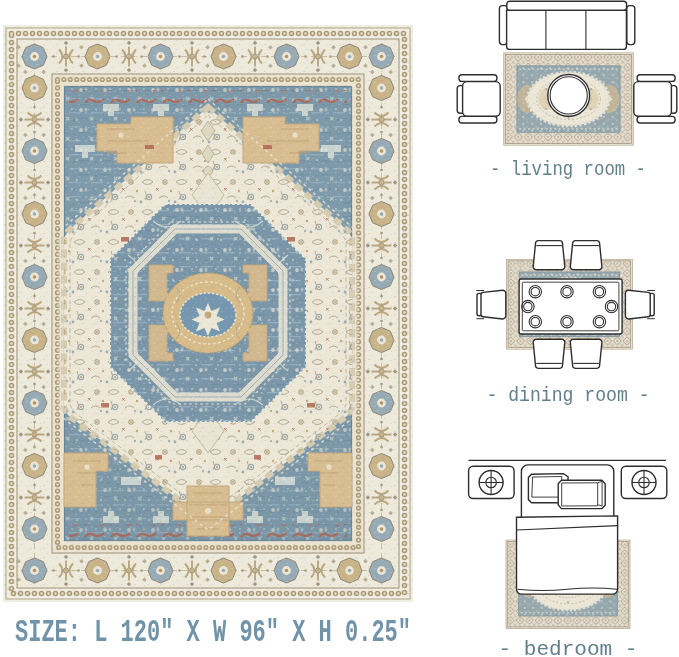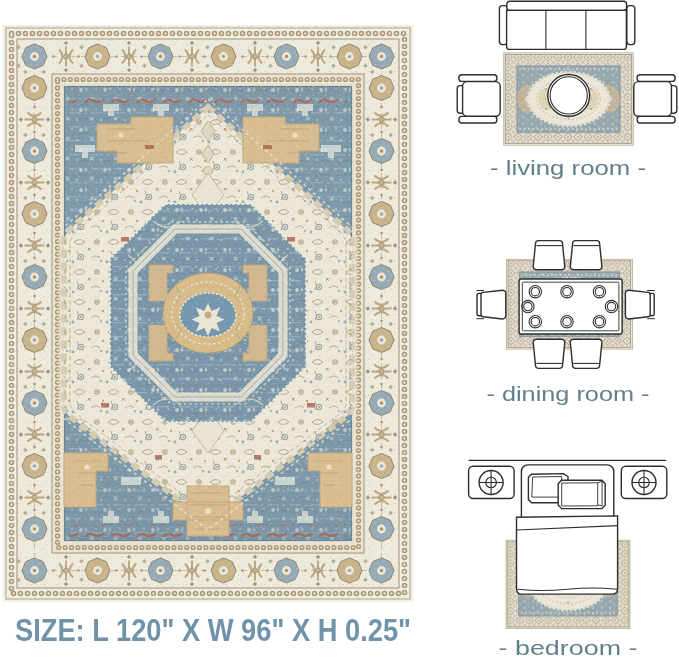--- a/index.html
+++ b/index.html
@@ -1,16 +1,16 @@
 <!DOCTYPE html>
 <html><head>
 <meta charset="utf-8">
 <style>
 html,body{margin:0;padding:0;background:#ffffff;width:679px;height:657px;overflow:hidden}
-.page{position:relative;width:678px;height:657px;font-family:Liberation Sans, sans-serif}
+.page{position:relative;width:678px;height:657px;font-family:Liberation Mono, monospace}
 svg{position:absolute;top:0;left:0;display:block}
 </style>
 </head>
 <body>
 <div class="page">
 <svg width="679" height="657" viewBox="0 0 679 657">
 <defs>
 
   <pattern id="paisley" width="16" height="18" patternUnits="userSpaceOnUse">
     <rect width="16" height="18" fill="#ebe3d1"></rect>

